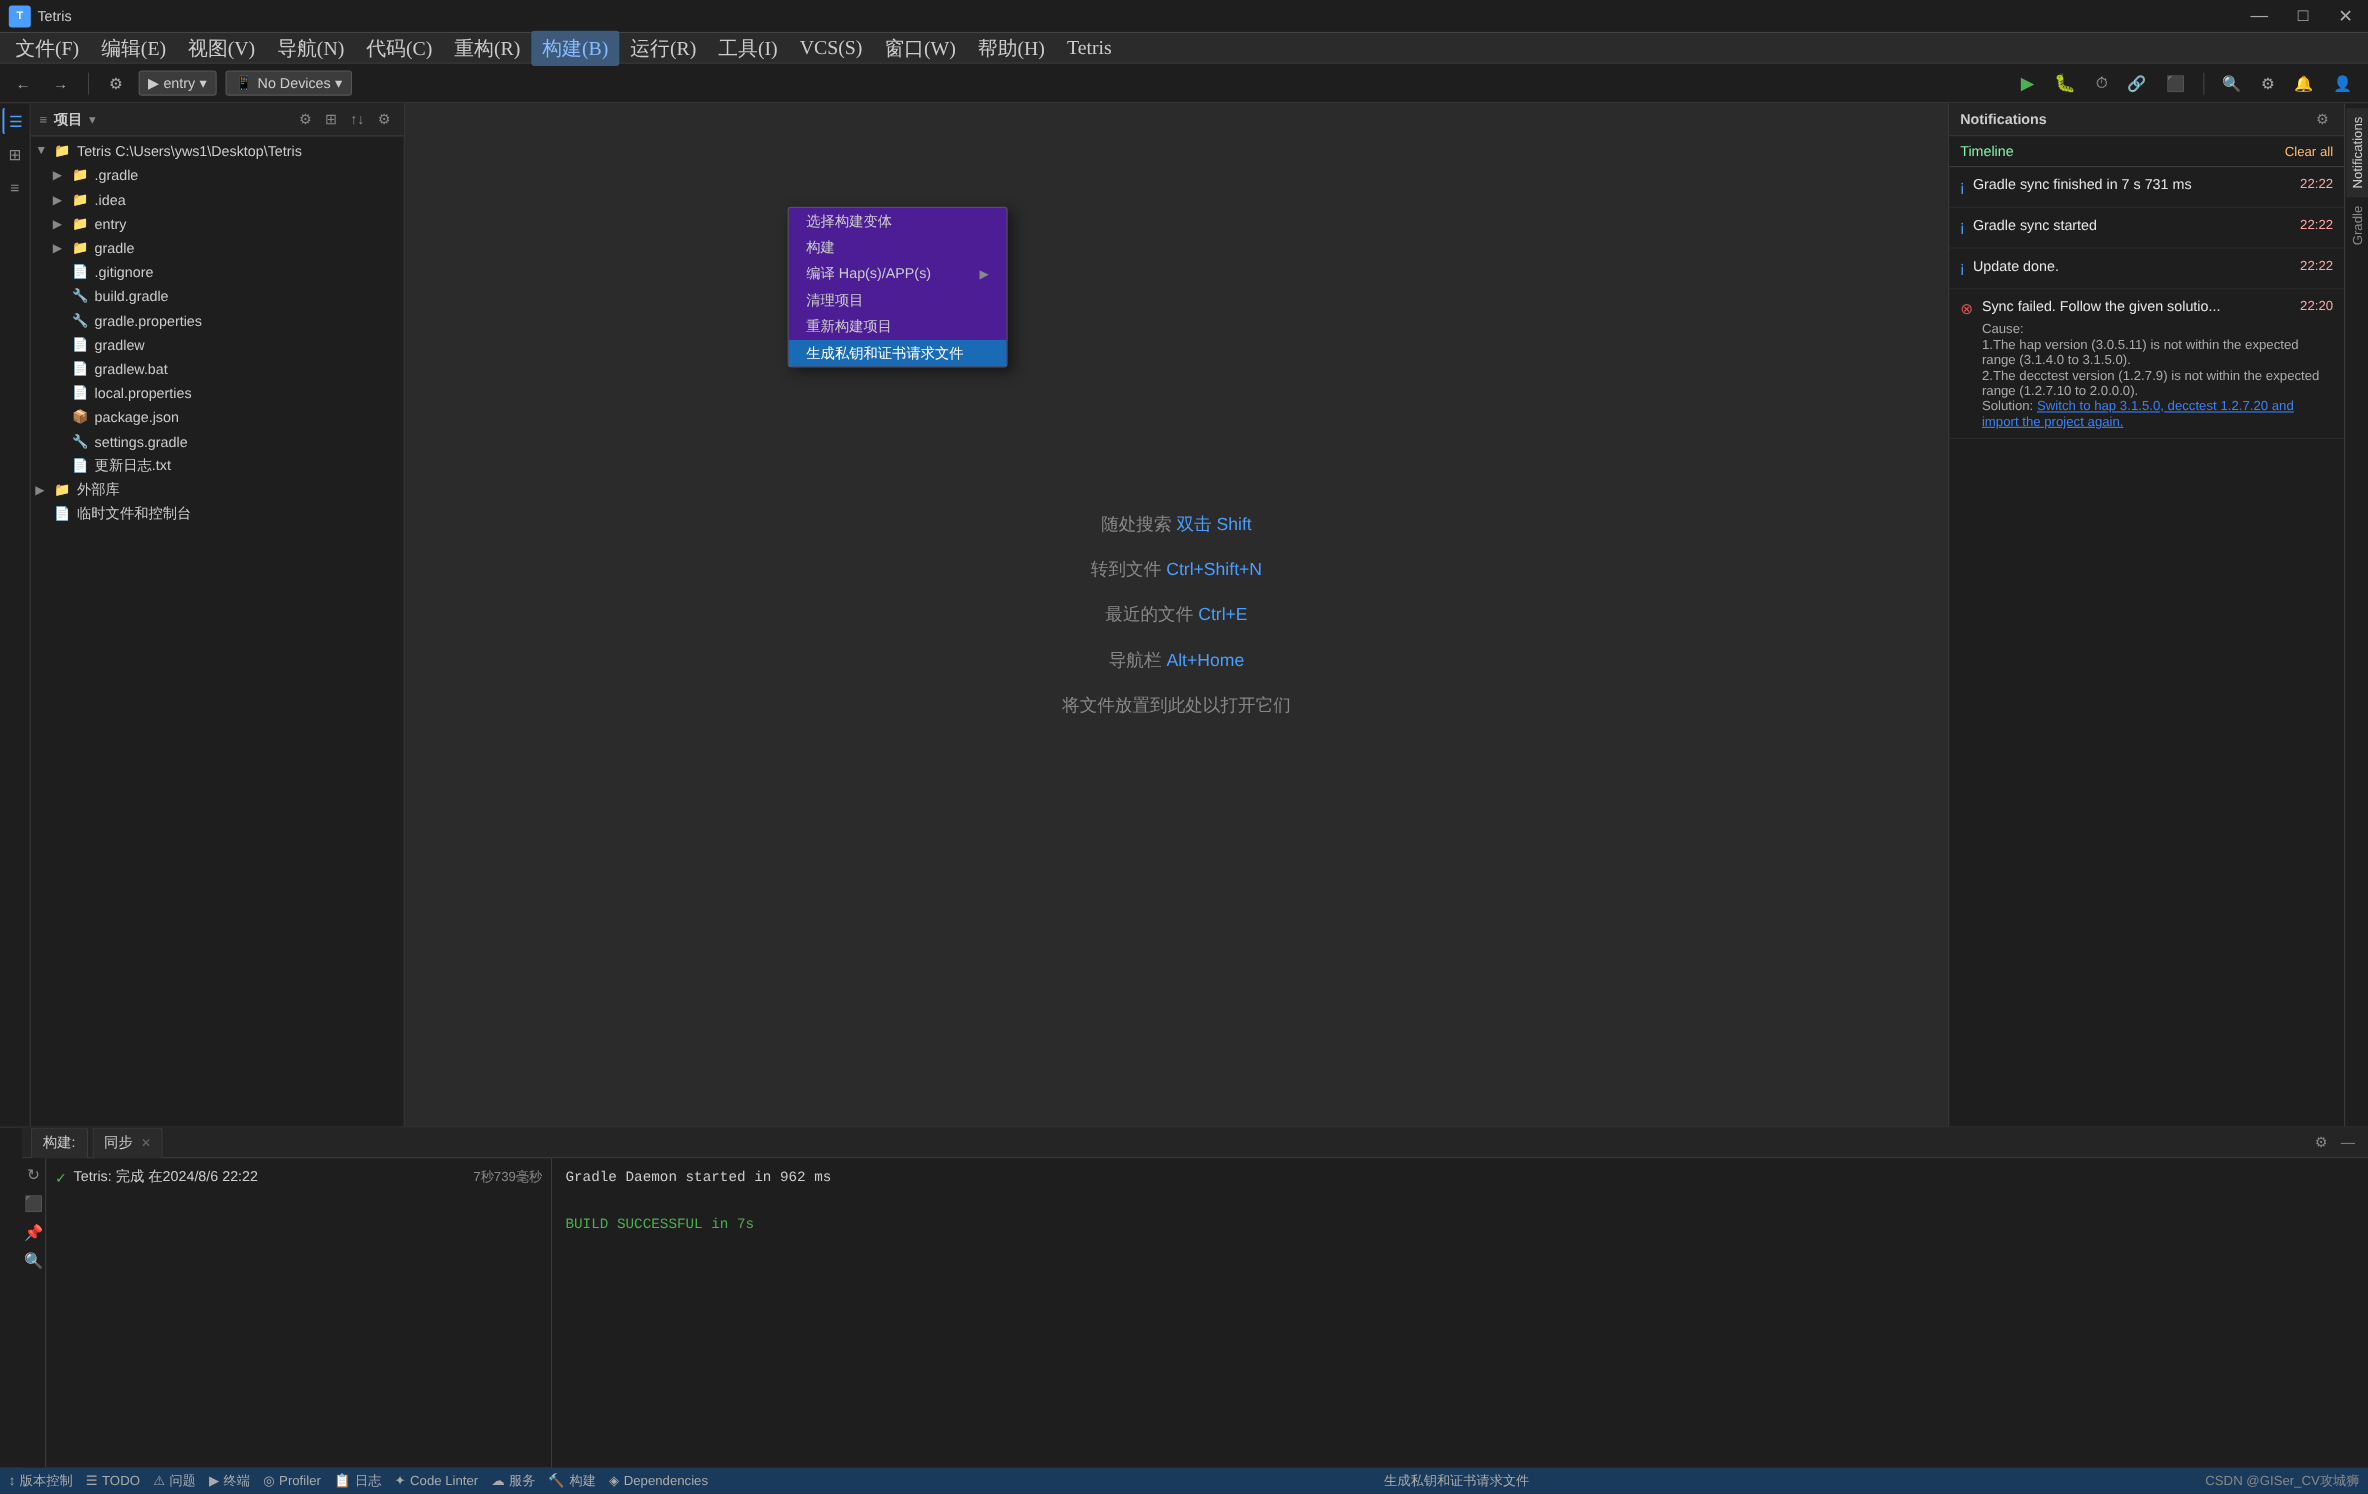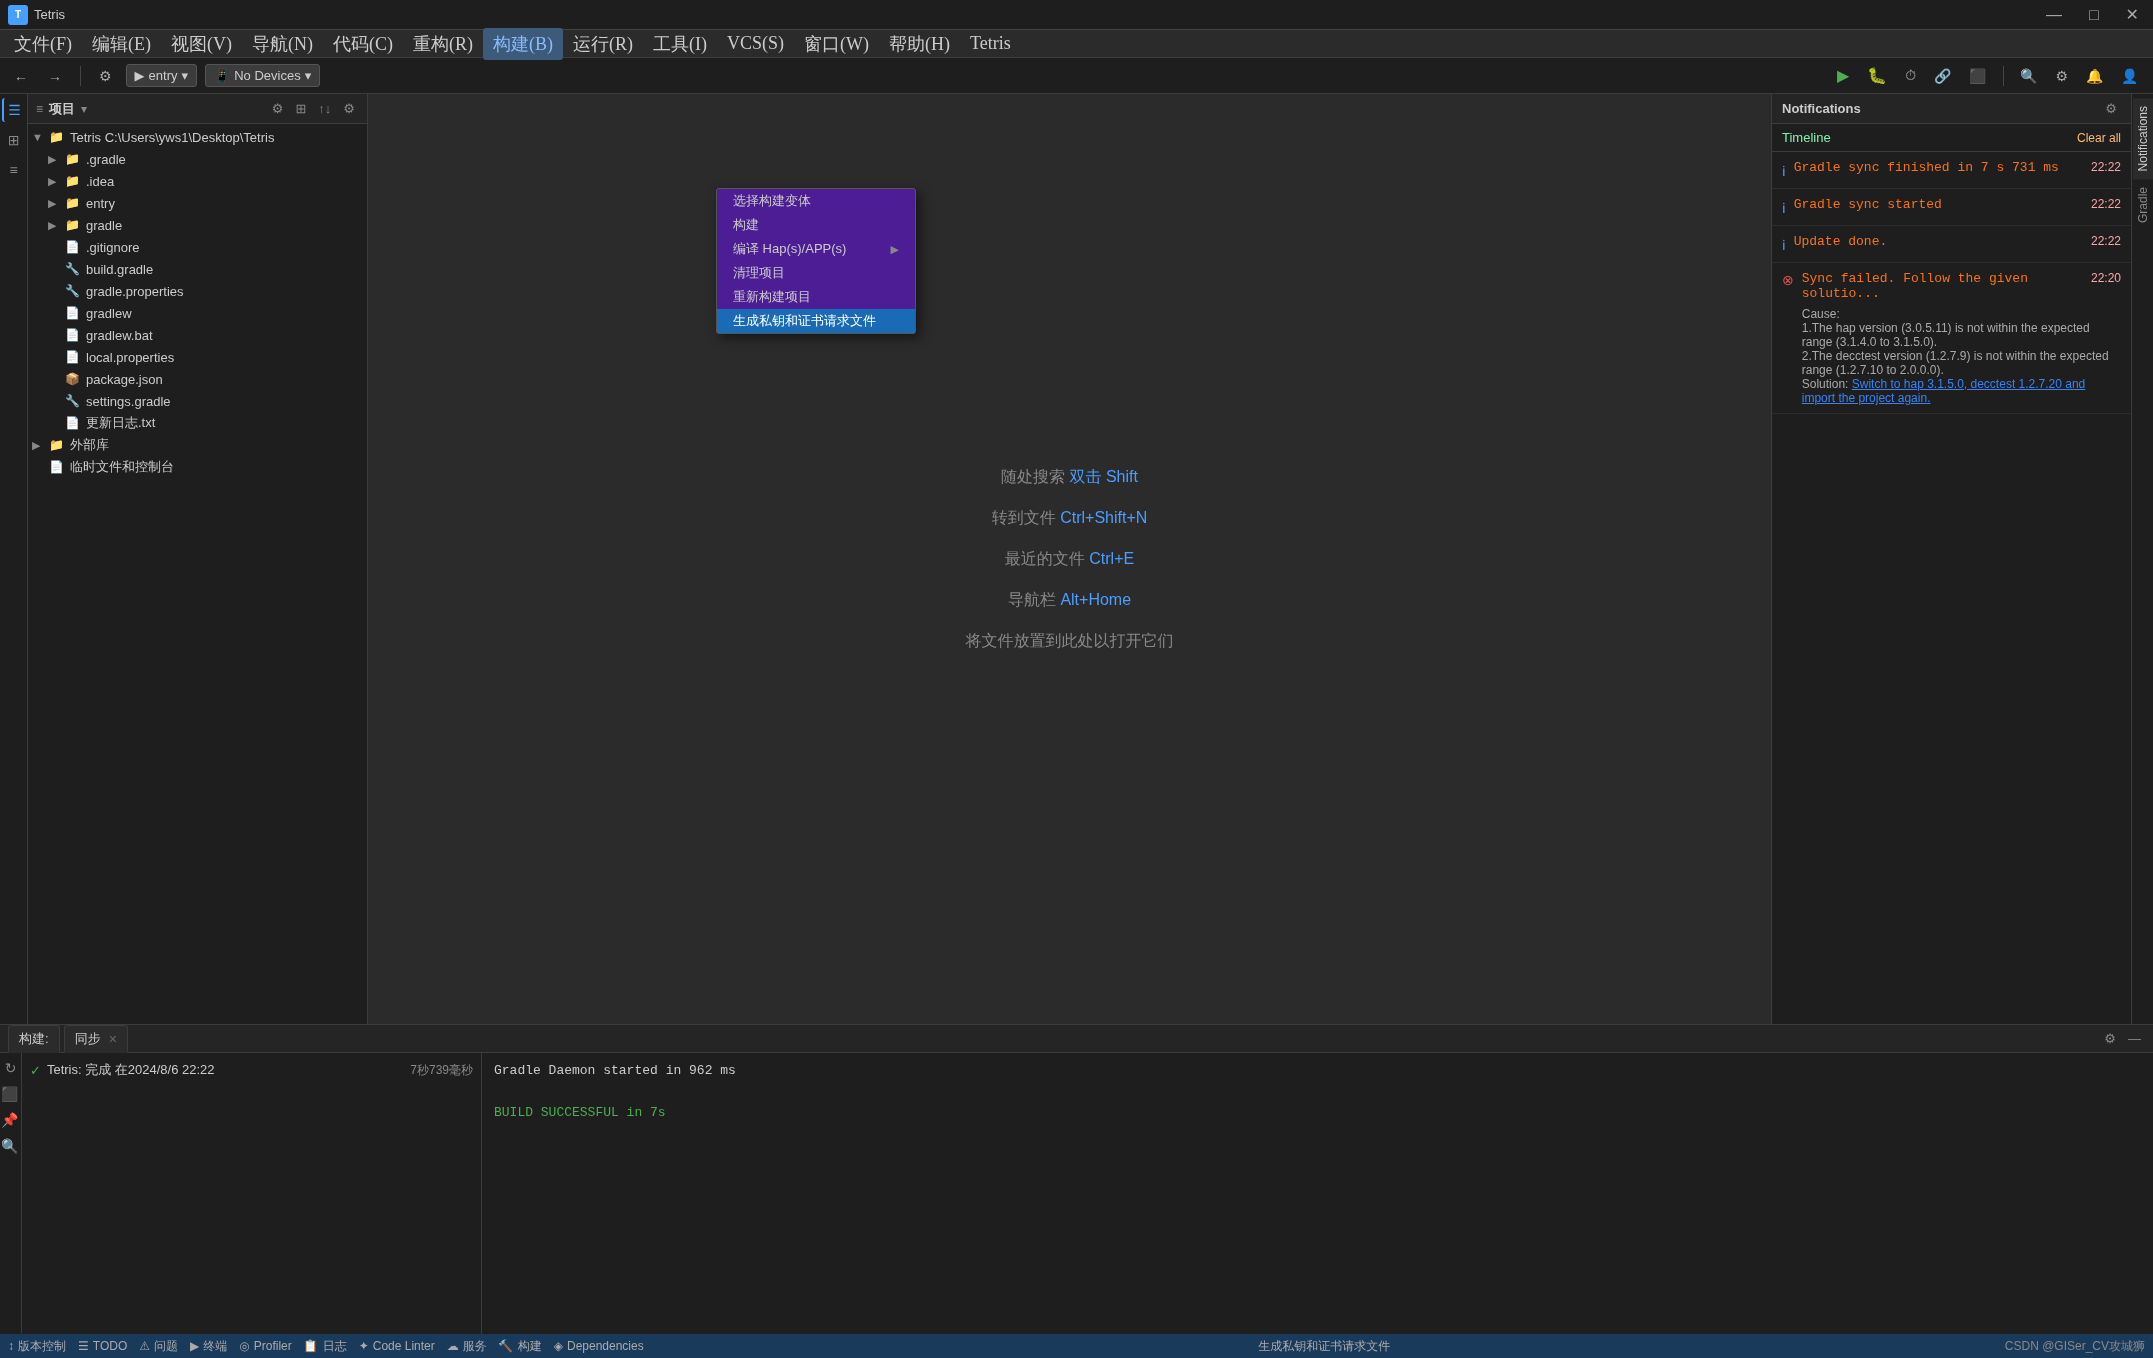--- a/index.html
+++ b/index.html
@@ -351,24 +351,23 @@
     }
     .notif-icon {
       font-size: 14px;
       flex-shrink: 0;
       margin-top: 1px;
     }
     .notif-icon.info { color: #4a9eff; }
     .notif-icon.error { color: #e05252; }
     .notif-content { flex: 1; }
     .notif-title {
-      color: #f97316;
+      color: #e5e5e5;
       font-size: 13px;
       margin-bottom: 2px;
-      font-family: Liberation Mono, monospace;
     }
     .notif-time {
       color: #fca5a5;
       font-size: 12px;
       text-align: center;
     }
     .notif-row {
       display: flex;
       justify-content: space-between;
       align-items: flex-start;
@@ -405,20 +404,21 @@
     }
     .rtab.active { color: #ccc; background: #2b2b2b; }
 
     
     #bottom-panel {
       height: 310px;
       background: #1e1e1e;
       border-top: 1px solid #3c3c3c;
       display: flex;
       flex-direction: column;
+      padding-left: 20px;
     }
     #bottom-tabs {
       height: 28px;
       display: flex;
       align-items: center;
       background: #252525;
       border-bottom: 1px solid #3c3c3c;
       padding: 0 8px;
       gap: 4px;
     }

